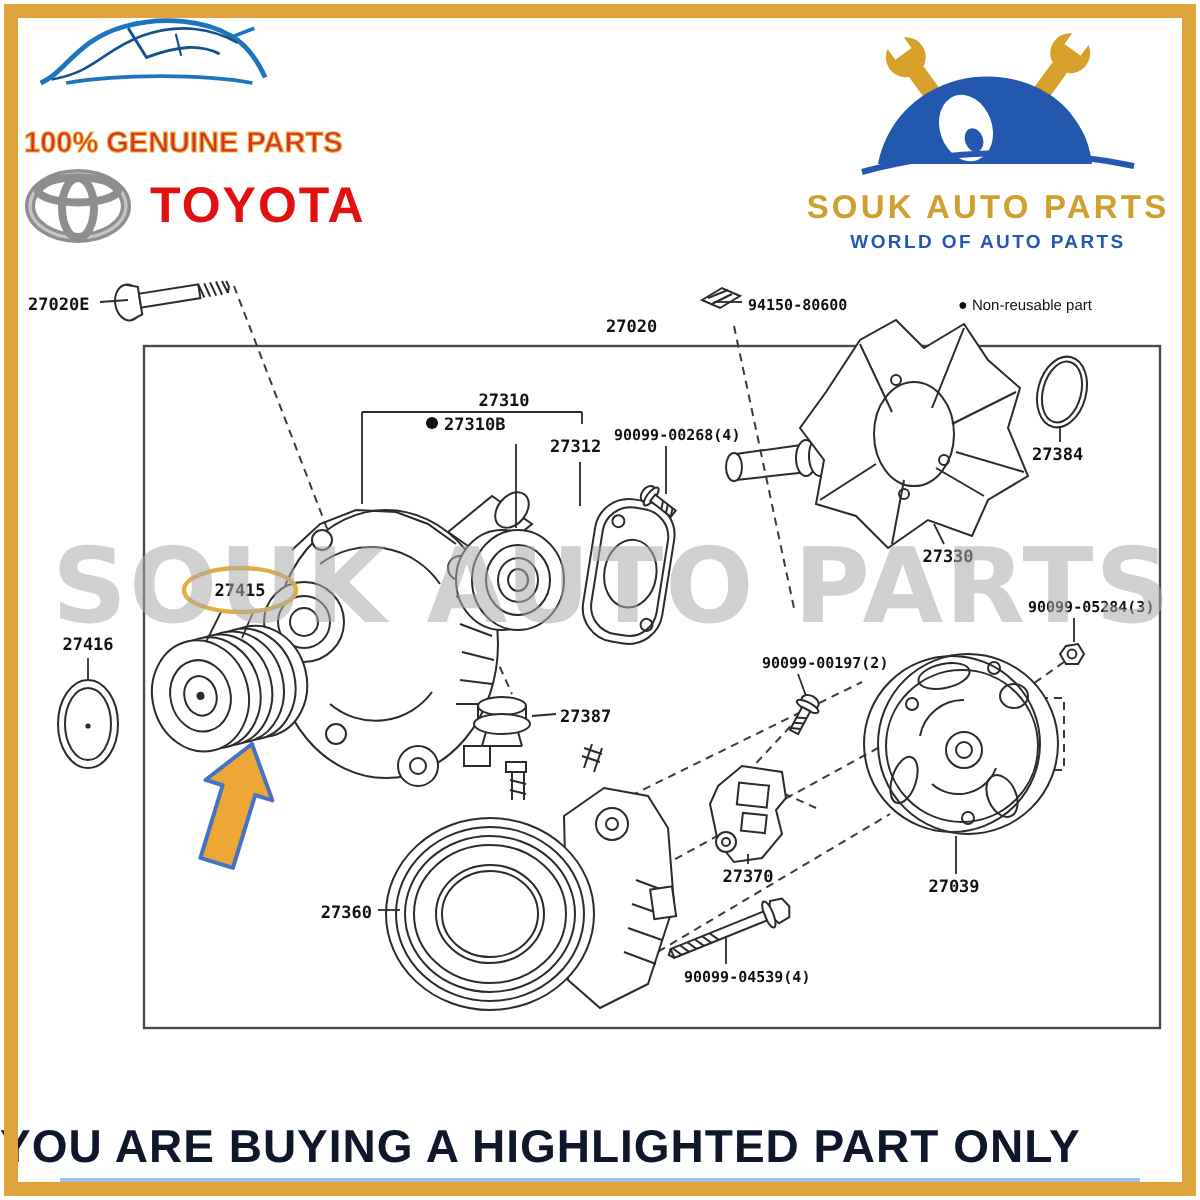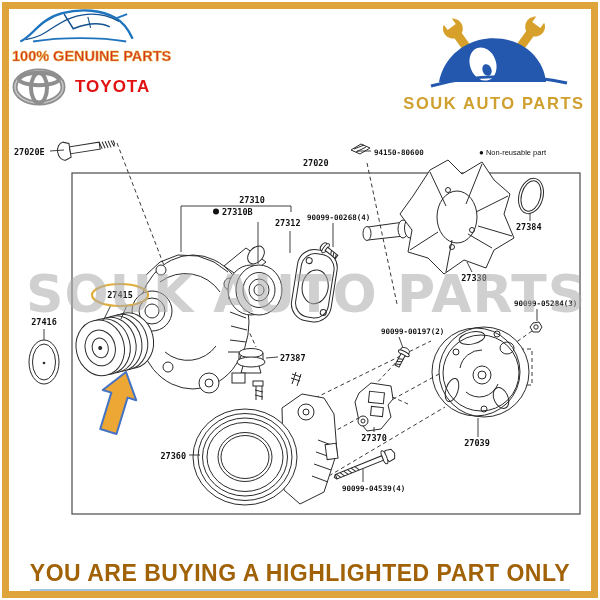--- a/index.html
+++ b/index.html
@@ -5,23 +5,23 @@
   html,body{margin:0;padding:0;background:#fff;}
   #stage{position:relative;width:600px;height:600px;background:#fff;overflow:hidden;
          font-family:"Liberation Sans",sans-serif;}
   
   .gold-frame{position:absolute;inset:2px;border:7px solid #DFA53C;pointer-events:none;z-index:6;}
 
   
   .hdr-left{position:absolute;top:5px;left:12px;width:185px;z-index:5;}
   .car-swoosh{display:block;}
   .genuine{font-weight:bold;font-size:14.5px;color:#D93025;-webkit-text-stroke:.6px #E5B53C;
-           letter-spacing:0;white-space:nowrap;margin-top:1px;}
+           letter-spacing:0;white-space:nowrap;margin-top:17px;}
   .brandrow{display:flex;align-items:center;margin-top:2px;}
-  .toyota-word{font-weight:bold;font-size:17px;color:#E21111;letter-spacing:1px;margin-left:9px;}
+  .toyota-word{font-weight:bold;font-size:25px;color:#E21111;letter-spacing:1px;margin-left:9px;}
 
   
   .hdr-right{position:absolute;top:4px;right:10px;width:192px;text-align:center;z-index:5;}
   .store-name{font-size:16.5px;letter-spacing:1.6px;color:#CFA02E;font-weight:600;white-space:nowrap;}
   .store-tag{font-size:9.5px;font-weight:bold;letter-spacing:1.2px;color:#2358AE;margin-top:2px;white-space:nowrap;}
 
   
   .legend{position:absolute;left:479px;top:148px;font-size:7.5px;color:#111;z-index:5;white-space:nowrap;}
   .legend .dot{font-size:8px;}
 
@@ -36,22 +36,22 @@
   .plabel-sm{font-family:"DejaVu Sans Mono",monospace;font-weight:bold;font-size:7.5px;fill:#111;}
 
   
   .watermark{position:absolute;left:26px;top:264px;width:550px;z-index:2;
              font-family:"DejaVu Sans",sans-serif;font-weight:bold;font-size:52px;
              color:#ababab;opacity:.55;white-space:nowrap;letter-spacing:1px;pointer-events:none;}
 
   .arrow-layer{position:absolute;left:0;top:0;z-index:3;pointer-events:none;}
 
   
-  .footer-msg{position:absolute;left:0;right:0;top:560px;text-align:center;z-index:5;
-              font-weight:bold;font-size:23px;letter-spacing:.5px;color:#a16207;white-space:nowrap;}
+  .footer-msg{position:absolute;left:0;right:0;top:560px;z-index:5;
+              font-weight:bold;font-size:23px;letter-spacing:.5px;color:#0f172a;white-space:nowrap;}
   .footer-line{position:absolute;left:30px;right:30px;top:589px;height:2px;background:#A4C2E4;z-index:5;}
 </style>
 </head>
 <body>
 
 <div id="stage">
   <div class="gold-frame"></div>
 
   <div class="hdr-left">
     <svg class="car-swoosh" width="128" height="42" viewBox="0 0 130 46">
@@ -88,20 +88,21 @@
         <rect x="-5" y="-39" width="10" height="13" fill="#fff"></rect>
         <rect x="-4.5" y="-17" width="9" height="44" rx="3" fill="#D6A02B"></rect>
       </g>
 
       <path d="M40,78 C44,58 58,42 80,36 C104,30 128,40 138,55 C144,63 146,70 147,78 Z" fill="#2358AE"></path>
       <ellipse cx="84" cy="60" rx="13" ry="17" transform="rotate(-20 84 60)" fill="#fff"></ellipse>
       <ellipse cx="88" cy="66" rx="4.5" ry="6" transform="rotate(-20 88 66)" fill="#2358AE"></ellipse>
       <path d="M32,82 C75,70 125,70 168,79" stroke="#2358AE" stroke-width="3" fill="none"></path>
     </svg>
     <div class="store-name">SOUK AUTO PARTS</div>
+    <div class="store-tag">WORLD OF AUTO PARTS</div>
   </div>
 
   <div class="legend">
     <span class="dot">●</span>
     <span>Non-reusable part</span>
   </div>
 
   <svg class="diagram-svg" width="600" height="600" viewBox="0 0 600 600">
 
     <rect x="72" y="173" width="508" height="341" fill="none" stroke="#4a4a4a" stroke-width="1.2"></rect>

